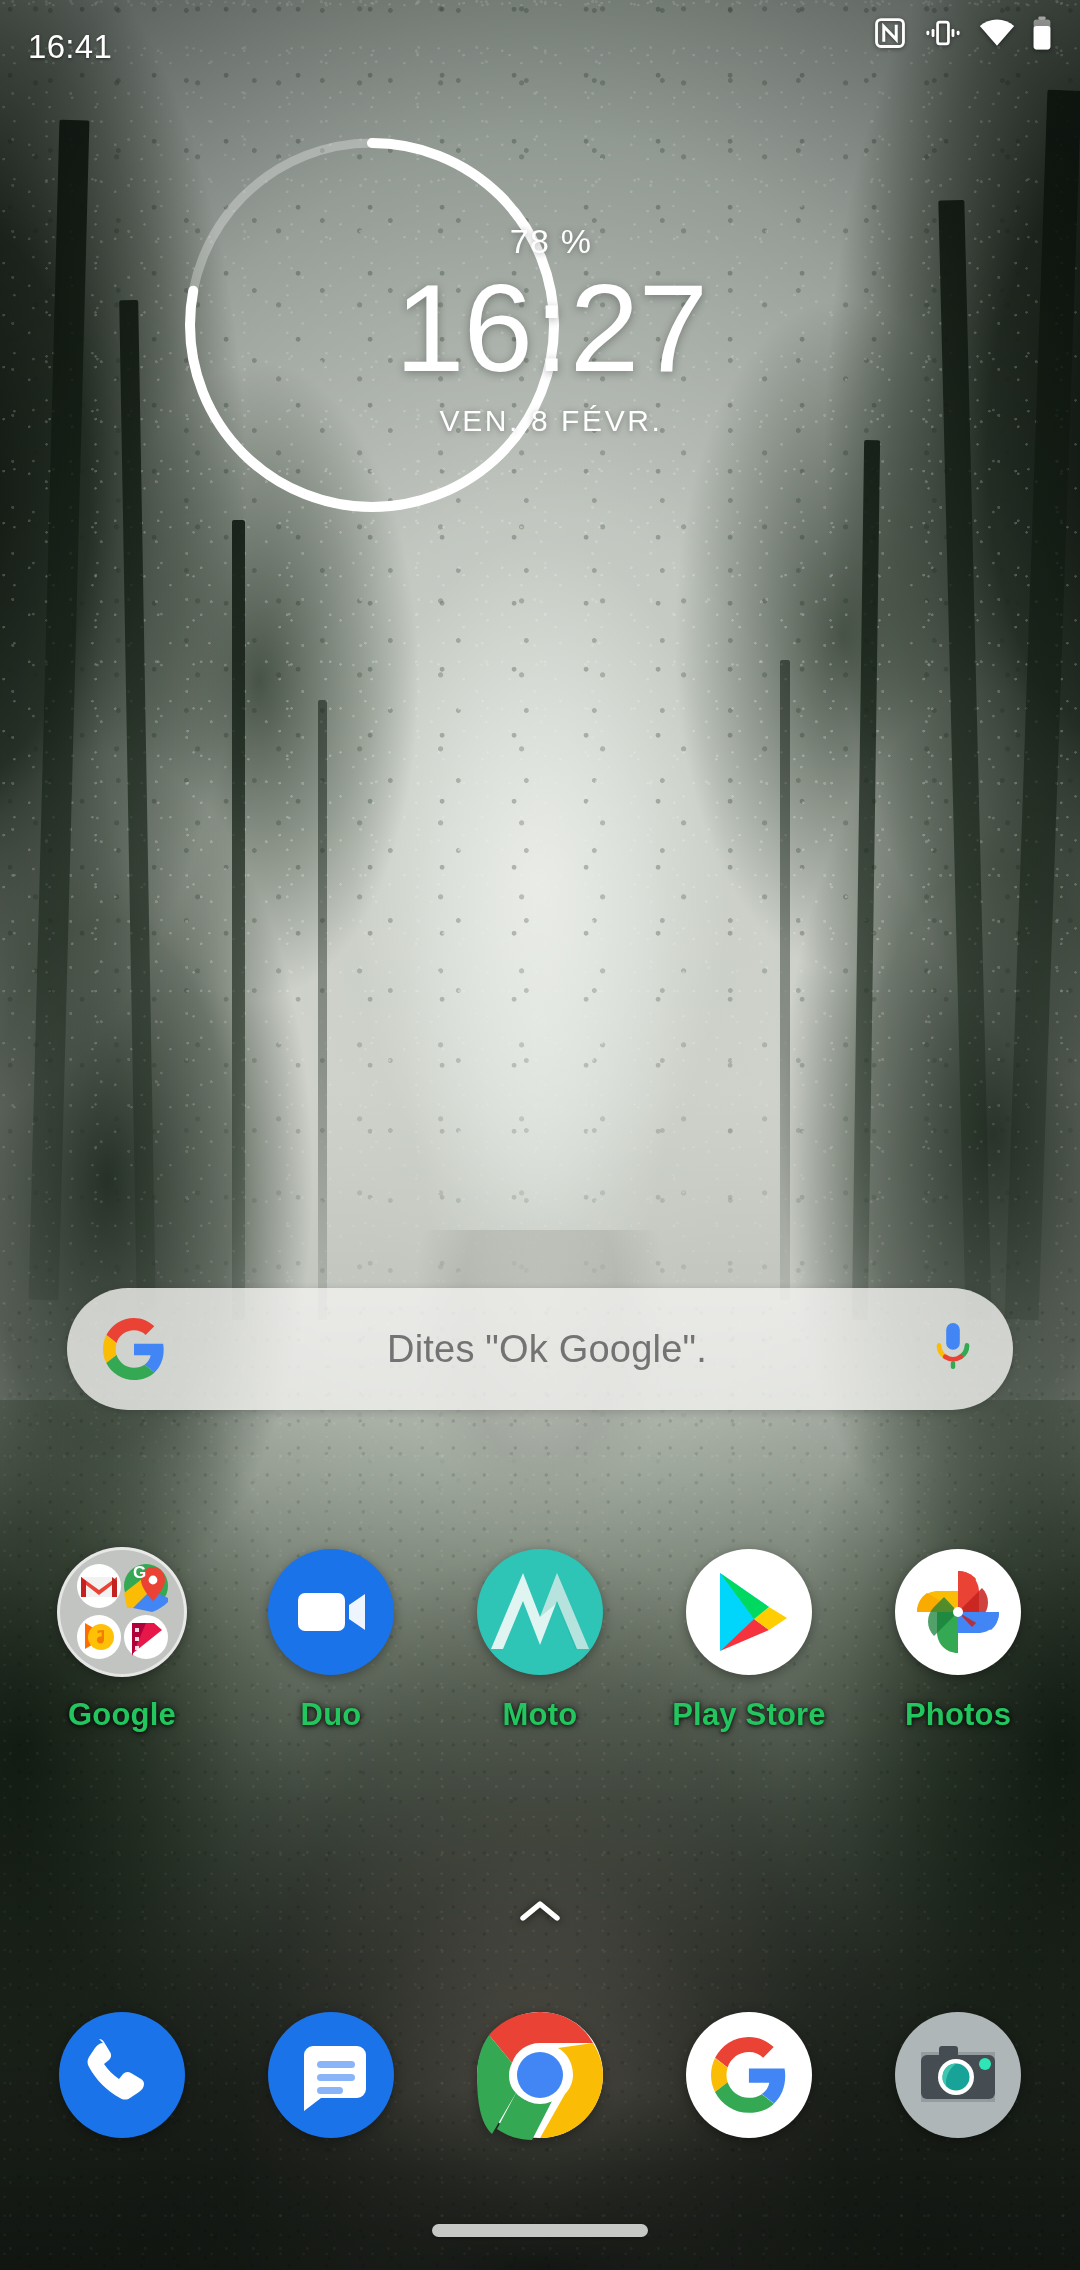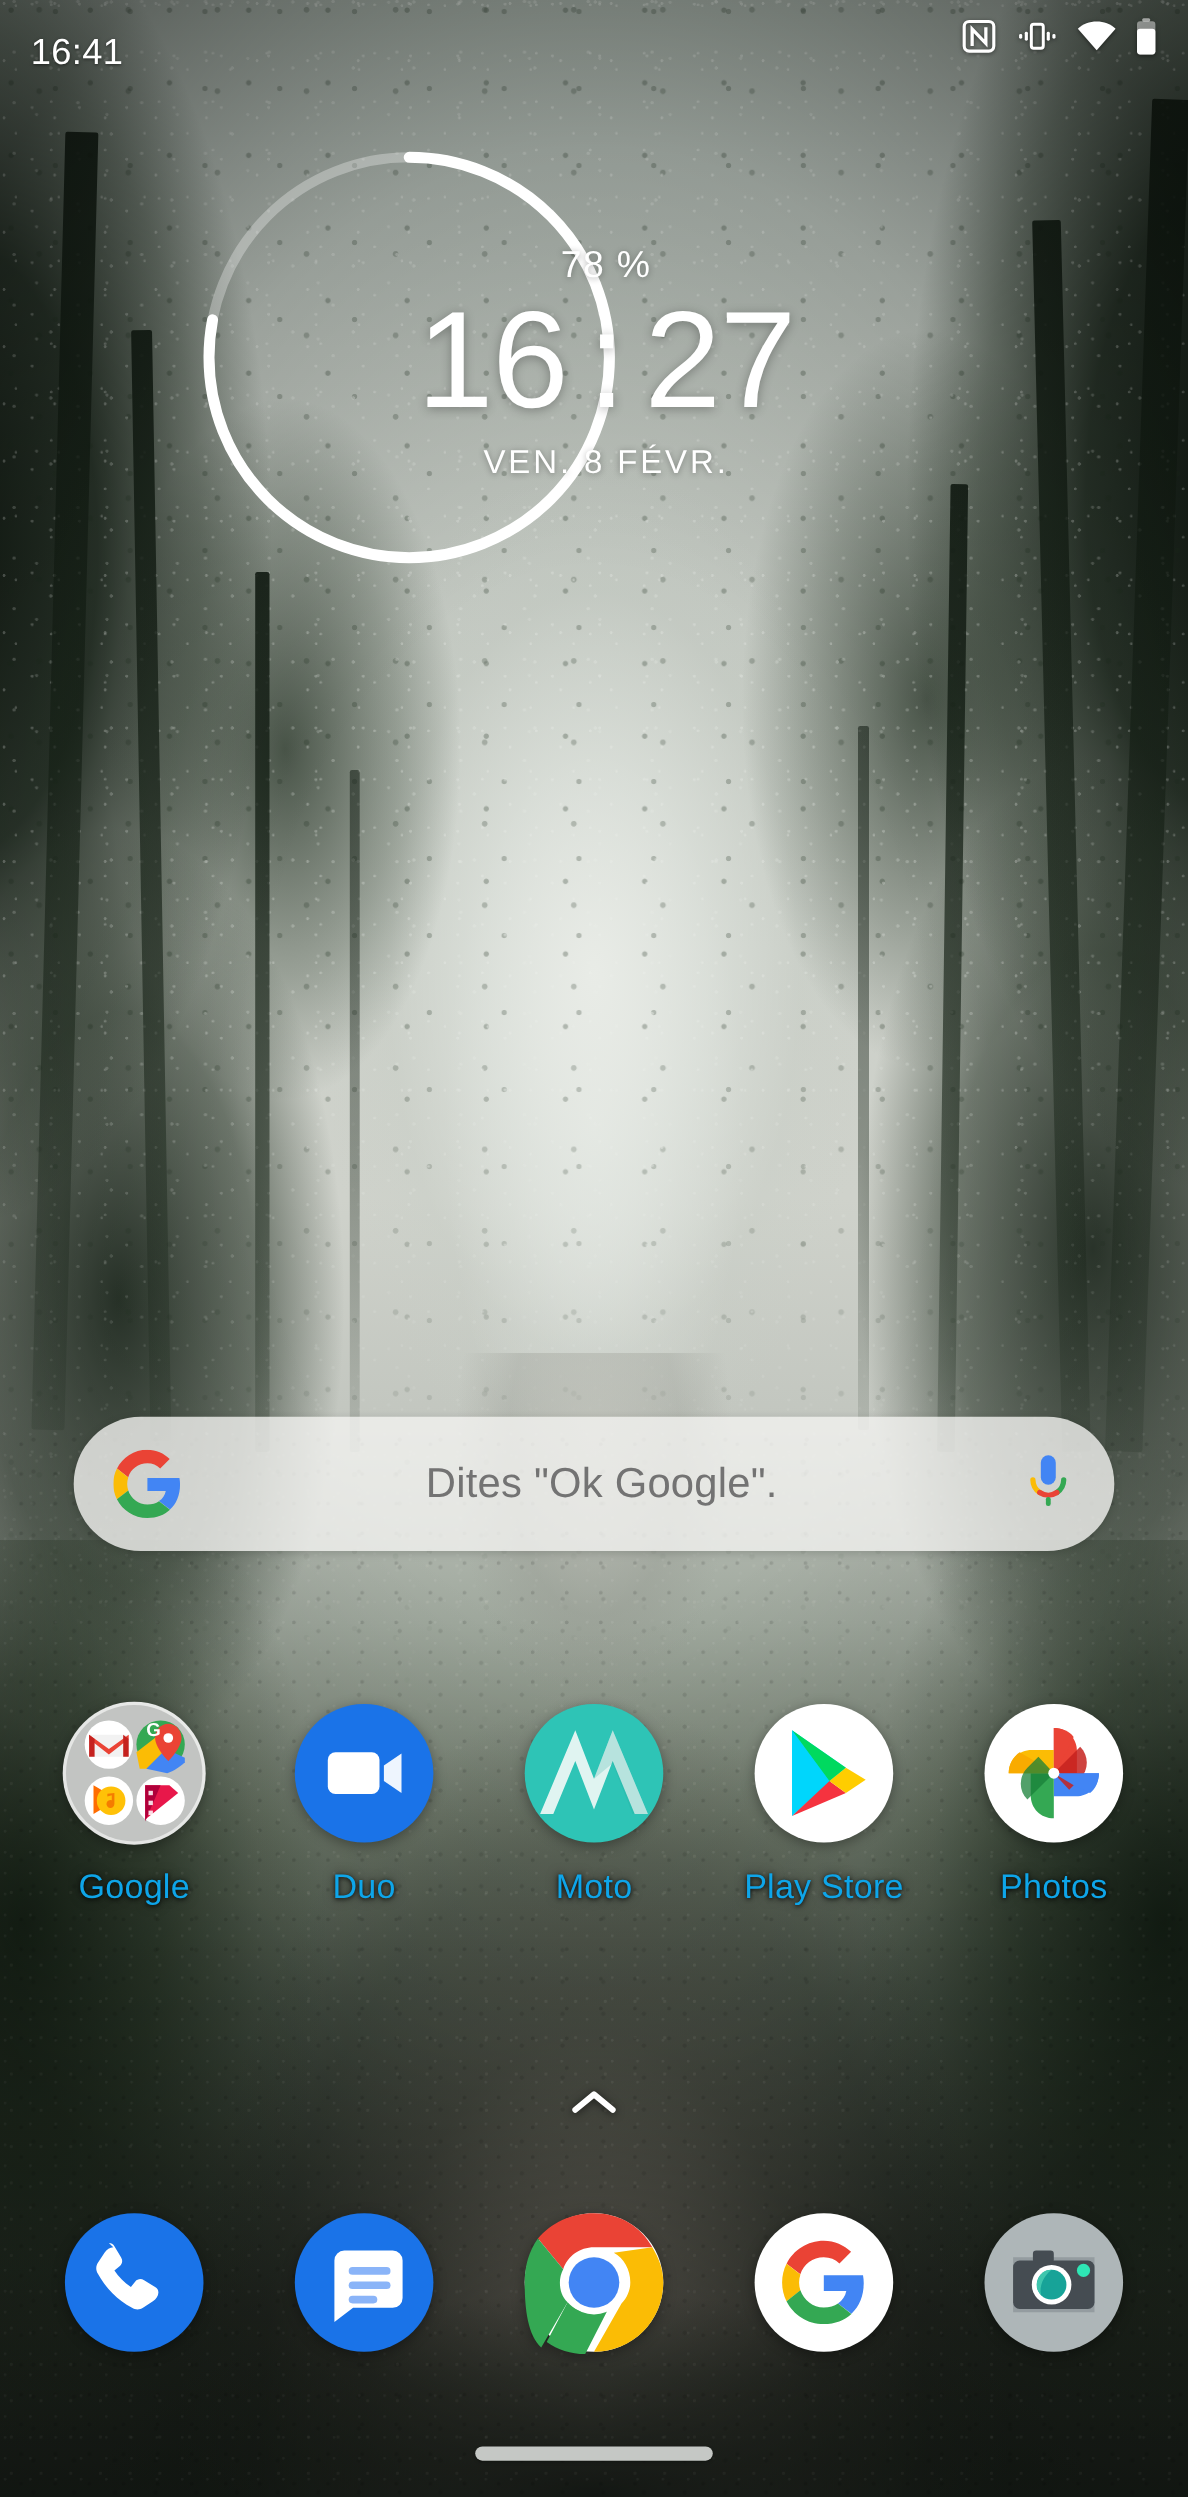--- a/index.html
+++ b/index.html
@@ -120,21 +120,21 @@
     align-items:center;justify-content:center;margin-left:-2px;padding-left:24px;
   }
   #battery-percent{
     color:#fff;font-size:34px;font-weight:300;letter-spacing:1.2px;
     text-shadow:0 1px 6px rgba(0,0,0,.35);margin-bottom:8px;
   }
   #clock-time{
     color:#fff;font-size:125px;font-weight:200;line-height:.95;
     letter-spacing:-1px;
     text-shadow:0 2px 10px rgba(0,0,0,.30);
-    display:flex;align-items:flex-start;gap:16px;
+    display:flex;align-items:flex-start;
   }
   #clock-time .colon{padding:0 2px;font-weight:200;}
   #clock-date{
     color:#fff;font-size:30px;font-weight:400;letter-spacing:2.6px;
     margin-top:16px;text-shadow:0 1px 6px rgba(0,0,0,.35);
   }
 
   
   #search-bar{
     position:absolute;left:67px;top:1288px;width:946px;height:122px;
@@ -155,21 +155,21 @@
     position:absolute;left:0;right:0;top:1545px;height:230px;z-index:30;
     display:flex;align-items:flex-start;justify-content:space-between;
     padding:0 34px;box-sizing:border-box;
   }
   .app-cell{
     width:176px;display:flex;flex-direction:column;align-items:center;
   }
   .app-icon{width:134px;height:134px;position:relative;}
   .app-icon svg{display:block;filter:drop-shadow(0 3px 6px rgba(0,0,0,.35));}
   .app-label{
-    margin-top:18px;color:#0ea5e9;font-size:31px;font-weight:400;
+    margin-top:18px;color:#22c55e;font-size:31px;font-weight:700;
     letter-spacing:.2px;white-space:nowrap;
     text-shadow:0 1px 4px rgba(0,0,0,.85), 0 0 10px rgba(0,0,0,.55);
   }
 
   
   #drawer-handle{
     position:absolute;left:0;right:0;top:1885px;height:52px;z-index:30;
     display:flex;align-items:center;justify-content:center;
   }
   #drawer-handle svg{display:block;filter:drop-shadow(0 1px 4px rgba(0,0,0,.6));}

